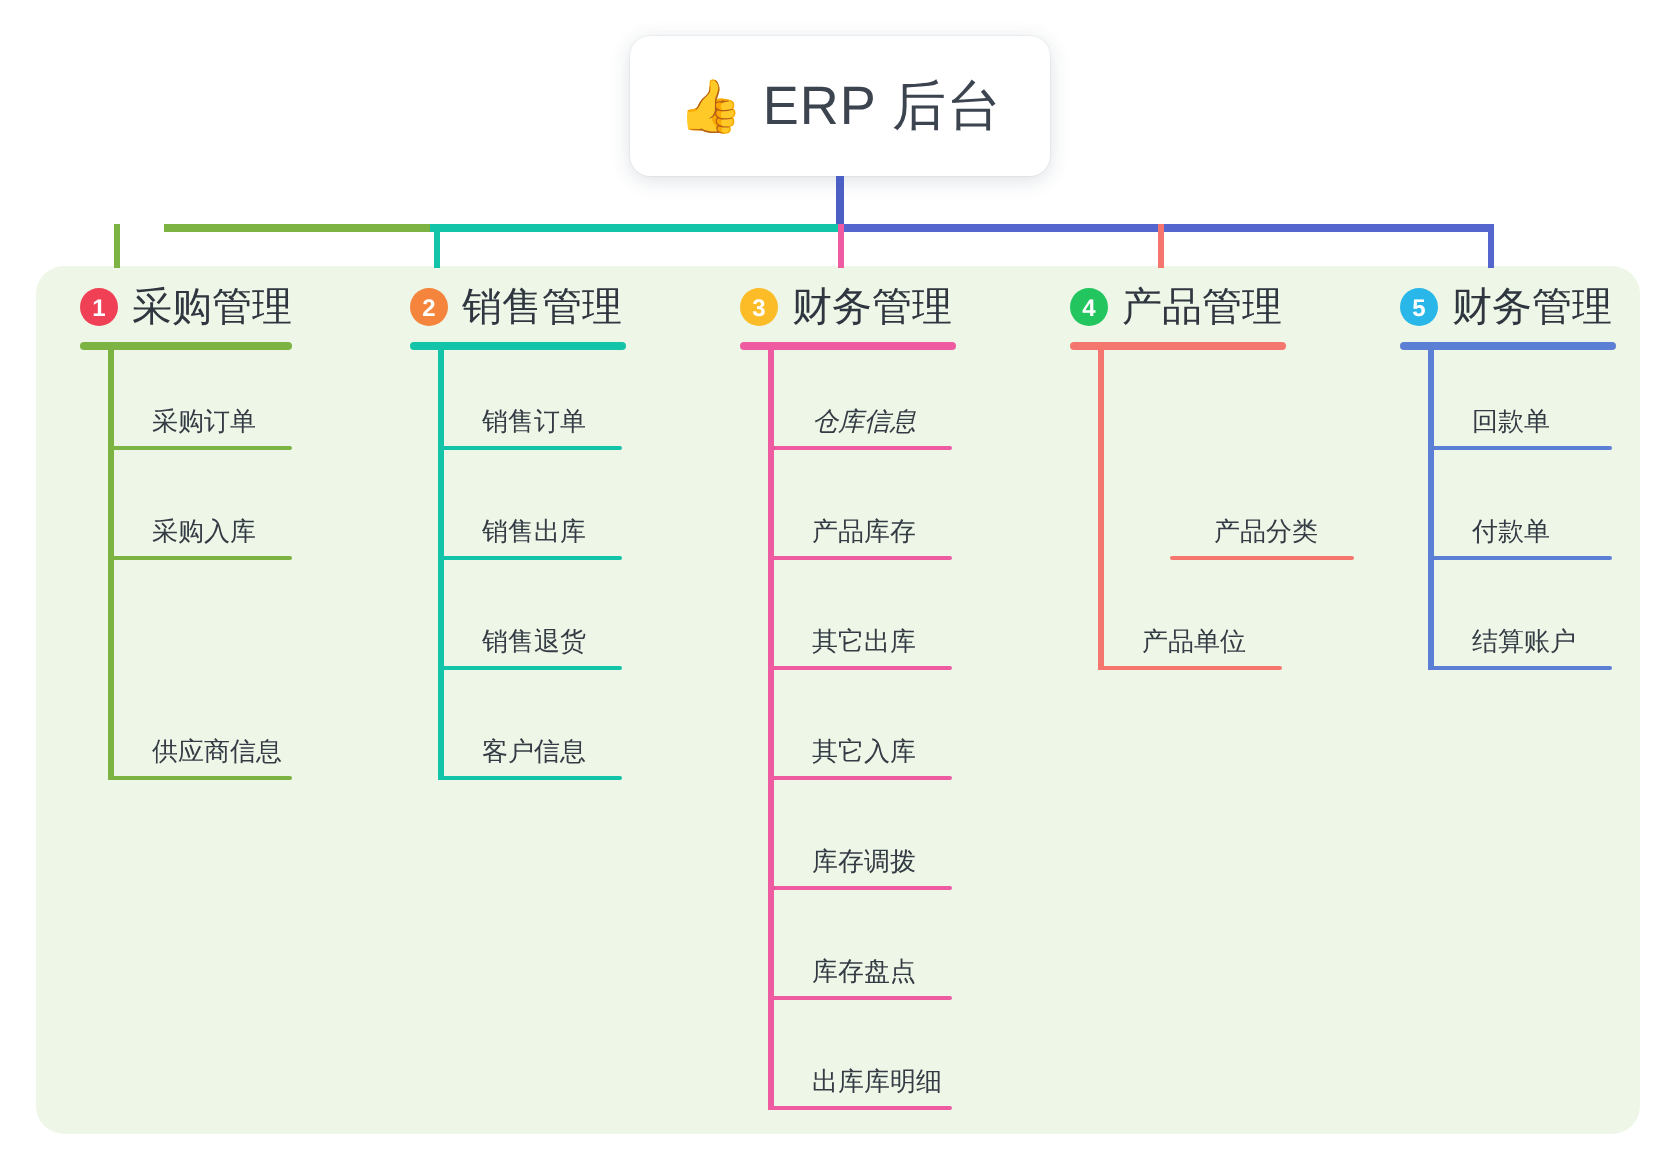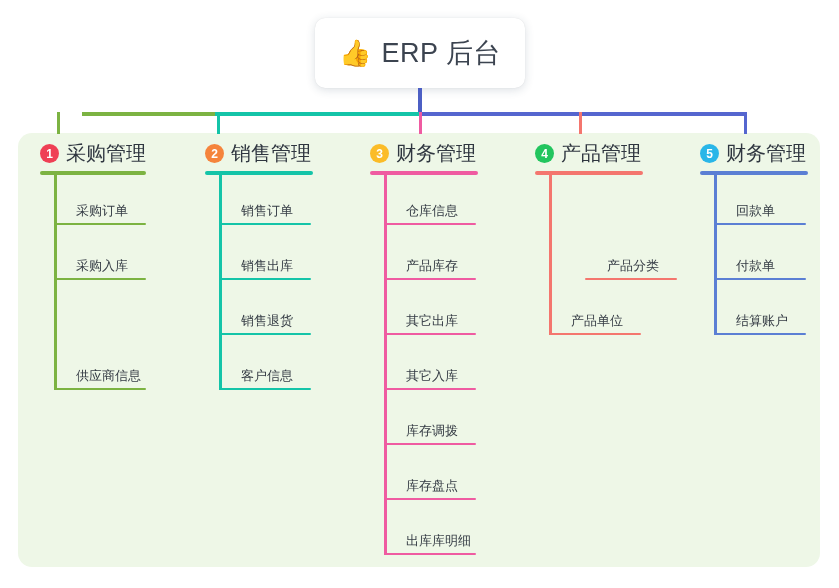--- a/index.html
+++ b/index.html
@@ -127,21 +127,21 @@
           <div class="leaf-rule" style="width: 92px; background: rgb(20, 196, 168);"></div>
         </div>
       </div>
       <div class="col" style="left: 370px; top: 140px; width: 168px; height: 431px;">
         <div class="col-head">
           <span class="badge" style="background: rgb(251, 188, 40);">3</span>
           <span class="col-title">财务管理</span>
         </div>
         <div class="head-rule" style="width: 108px; background: rgb(239, 91, 161);"></div>
         <div class="spine" style="left: 14px; top: 31px; height: 384px; background: rgb(239, 91, 161);"></div>
-        <div class="leaf" style="left: 14px; top: 46px; width: 92px; height: 39px;">
+        <div class="leaf" style="left: 14px; top: 46px; width: 92px; height: 39px; font-style: italic;">
           <span class="leaf-label">仓库信息</span>
           <div class="leaf-rule" style="width: 92px; background: rgb(239, 91, 161);"></div>
         </div>
         <div class="leaf" style="left: 14px; top: 101px; width: 92px; height: 39px;">
           <span class="leaf-label">产品库存</span>
           <div class="leaf-rule" style="width: 92px; background: rgb(239, 91, 161);"></div>
         </div>
         <div class="leaf" style="left: 14px; top: 156px; width: 92px; height: 39px;">
           <span class="leaf-label">其它出库</span>
           <div class="leaf-rule" style="width: 92px; background: rgb(239, 91, 161);"></div>

